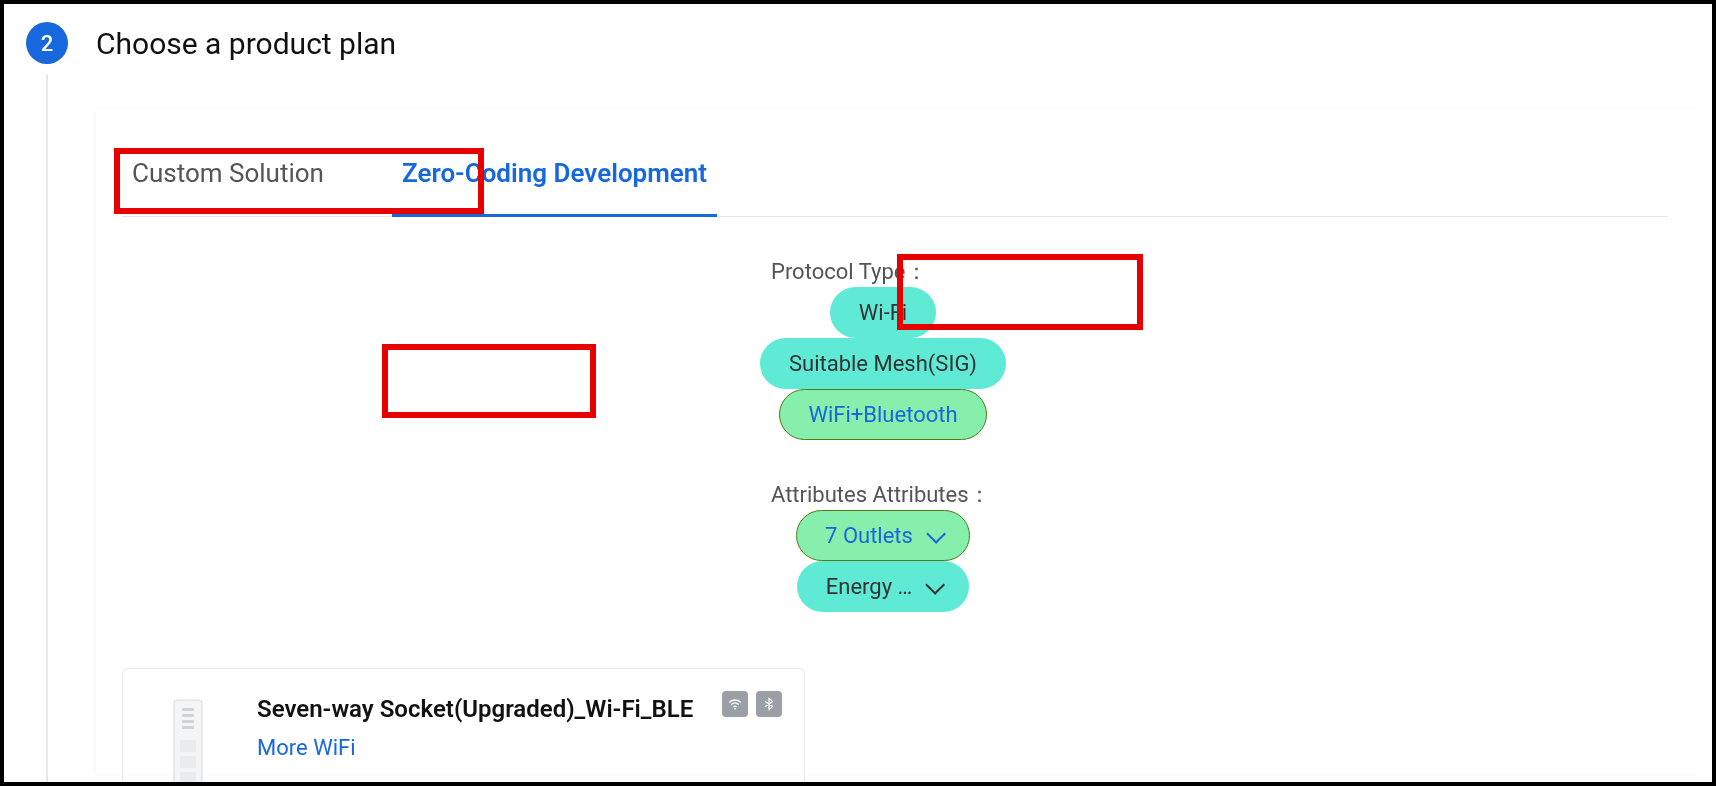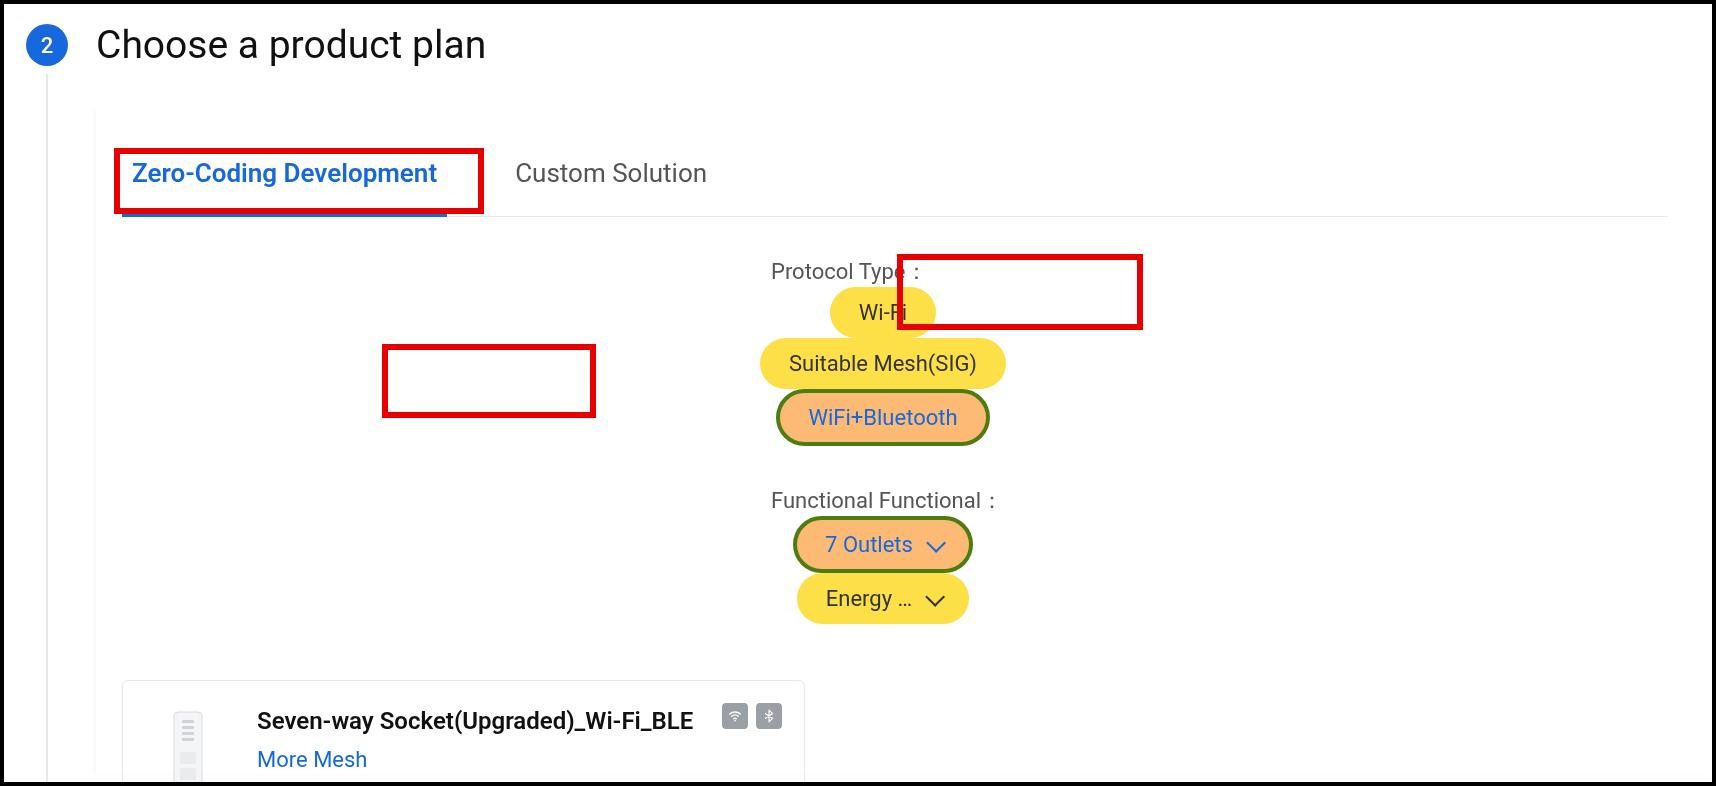--- a/index.html
+++ b/index.html
@@ -25,21 +25,21 @@
     color: #fff;
     font-size: 22px;
     font-weight: 500;
     display: flex;
     align-items: center;
     justify-content: center;
     margin-right: 28px;
     flex-shrink: 0;
   }
   .step-title {
-    font-size: 39px;
+    font-size: 30px;
     font-weight: 400;
     color: #111;
   }
   .vline {
     position: absolute;
     left: 42px;
     top: 70px;
     width: 2px;
     height: 720px;
     background: #e6e8eb;
@@ -96,36 +96,36 @@
     align-items: center;
     margin-top: 40px;
     flex-direction: column;
   }
   .filter-label {
     font-size: 22px;
     color: #555;
     width: 248px;
   }
   .pill {
-    background: #fde047;
+    background: #5eead4;
     color: #333;
     font-size: 22px;
     padding: 12px 28px;
     border-radius: 999px;
     margin-right: 24px;
     cursor: pointer;
     display: inline-flex;
     align-items: center;
     gap: 14px;
     border: 1px solid transparent;
   }
   .pill.selected {
-    background: #fdba74;
+    background: #86efac;
     color: #1668dc;
-    border: 4px solid #4d7c0f;
+    border: 1px solid #4d7c0f;
   }
   .chev {
     width: 14px; height: 14px;
     border-right: 2px solid currentColor;
     border-bottom: 2px solid currentColor;
     transform: rotate(45deg) translateY(-3px);
     display: inline-block;
   }
 
   .card {
@@ -188,33 +188,33 @@
 
 <div class="step-header">
   <div class="step-badge">2</div>
   <div class="step-title">Choose a product plan</div>
 </div>
 <div class="vline"></div>
 
 <div class="panel">
 
   <div class="tabs">
+    <div class="tab">Custom Solution</div>
     <div class="tab active">Zero-Coding Development</div>
-    <div class="tab">Custom Solution</div>
   </div>
 
   <div class="filter-row">
     <div class="filter-label">Protocol Type：</div>
     <div class="pill">Wi-Fi</div>
     <div class="pill">Suitable Mesh(SIG)</div>
     <div class="pill selected">WiFi+Bluetooth</div>
   </div>
 
   <div class="filter-row">
-    <div class="filter-label">Functional Functional：</div>
+    <div class="filter-label">Attributes Attributes：</div>
     <div class="pill selected">
       <span>7 Outlets</span>
       <span class="chev"></span>
     </div>
     <div class="pill">
       <span>Energy …</span>
       <span class="chev"></span>
     </div>
   </div>
 
@@ -242,21 +242,21 @@
         <rect x="14" y="22" width="12" height="3" rx="1" fill="#cfd2d6"></rect>
         <rect x="14" y="28" width="12" height="3" rx="1" fill="#cfd2d6"></rect>
         <rect x="12" y="42" width="16" height="12" rx="2" fill="#e9ebed"></rect>
         <rect x="12" y="58" width="16" height="12" rx="2" fill="#e9ebed"></rect>
         <rect x="12" y="74" width="16" height="12" rx="2" fill="#e9ebed"></rect>
         <rect x="12" y="90" width="16" height="12" rx="2" fill="#e9ebed"></rect>
       </svg>
     </div>
     <div class="card-body">
       <div class="card-title">Seven-way Socket(Upgraded)_Wi-Fi_BLE</div>
-      <div class="card-link">More Mesh</div>
+      <div class="card-link">More WiFi</div>
     </div>
   </div>
 
 </div>
 
 <div class="anno anno-tab"></div>
 <div class="anno anno-wifi-bt"></div>
 <div class="anno anno-outlets"></div>
 
 </body></html>

